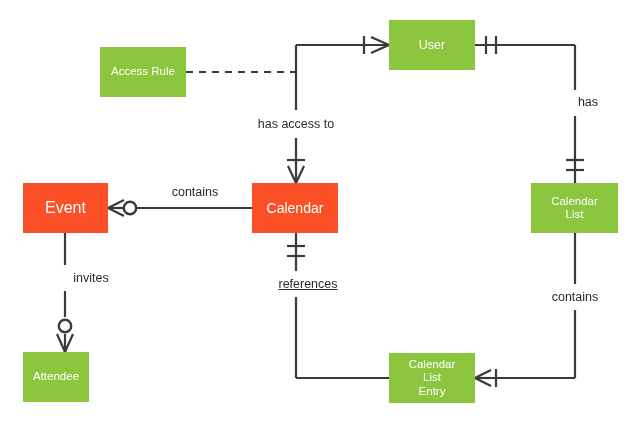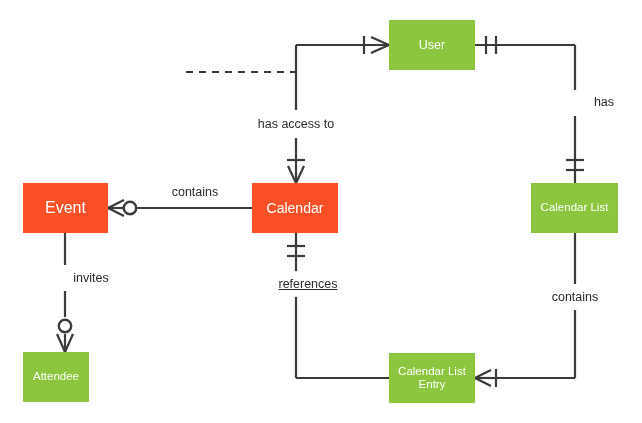--- a/index.html
+++ b/index.html
@@ -29,21 +29,21 @@
     justify-content: center;
     text-align: center;
     color: #ffffff;
     box-sizing: border-box;
     line-height: 1.15;
     user-select: none;
   }
   .entity-label {
     display: block;
     width: 100%;
-    padding: 0 4px;
+    padding: 0 11px;
     white-space: pre-line;
   }
   .edge-label {
     position: absolute;
     color: #2b2b2b;
     font-size: 12.5px;
     white-space: nowrap;
     transform: translate(-50%, -50%);
     background: #ffffff;
     padding: 0 3px;
@@ -116,20 +116,23 @@
 
       <path d="M496,369 L496,387"></path>
 
       <path d="M475,378 L491,370"></path>
       <path d="M475,378 L491,386"></path>
       <path d="M475,378 L491,378"></path>
 
     </g>
   </svg>
 
+  <div class="entity-box" style="left:100px; top:47px; width:86px; height:50px; background:#8cc63e; font-size:11.5px;">
+    <span class="entity-label">Access Rule</span>
+  </div>
 
   <div class="entity-box" style="left:389px; top:20px; width:86px; height:50px; background:#8cc63e; font-size:12.5px;">
     <span class="entity-label">User</span>
   </div>
 
   <div class="entity-box" style="left:23px; top:183px; width:85px; height:50px; background:#fb5025; font-size:16px;">
     <span class="entity-label">Event</span>
   </div>
 
   <div class="entity-box" style="left:252px; top:183px; width:86px; height:50px; background:#fb5025; font-size:14px;">
@@ -150,17 +153,17 @@
   </div>
 
   <div class="edge-label" style="left:296px; top:124px;">has access to</div>
 
   <div class="edge-label" style="left:195px; top:192px;">contains</div>
 
   <div class="edge-label" style="left:65px; top:278px;margin-left:26px;">invites</div>
 
   <div class="edge-label" style="left:308px; top:284px;text-decoration:underline;">references</div>
 
-  <div class="edge-label" style="left:604px; top:102px;">has</div>
+  <div class="edge-label" style="left:588px; top:102px;">has</div>
 
   <div class="edge-label" style="left:575px; top:297px;">contains</div>
 
 </div>
 
 </body></html>

